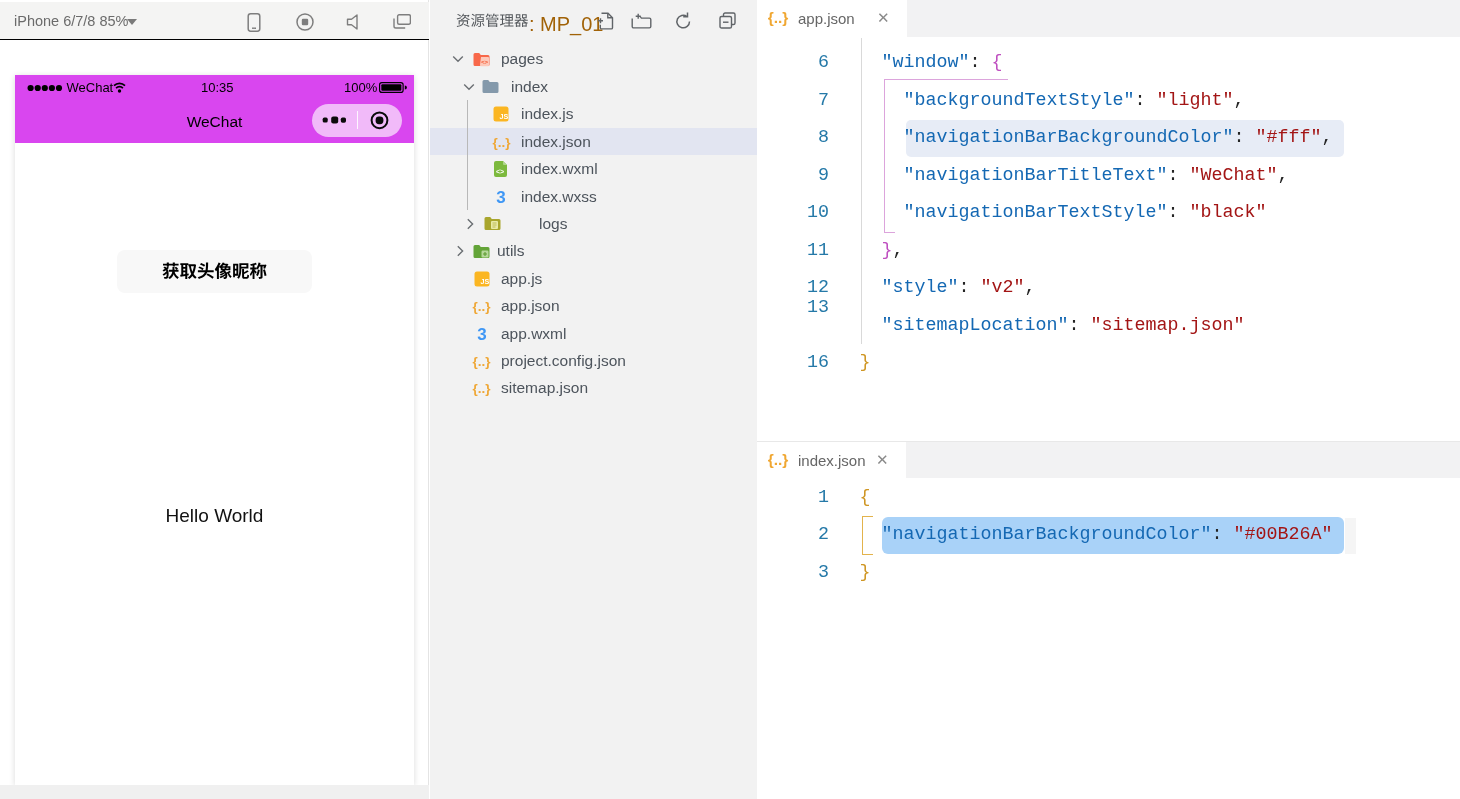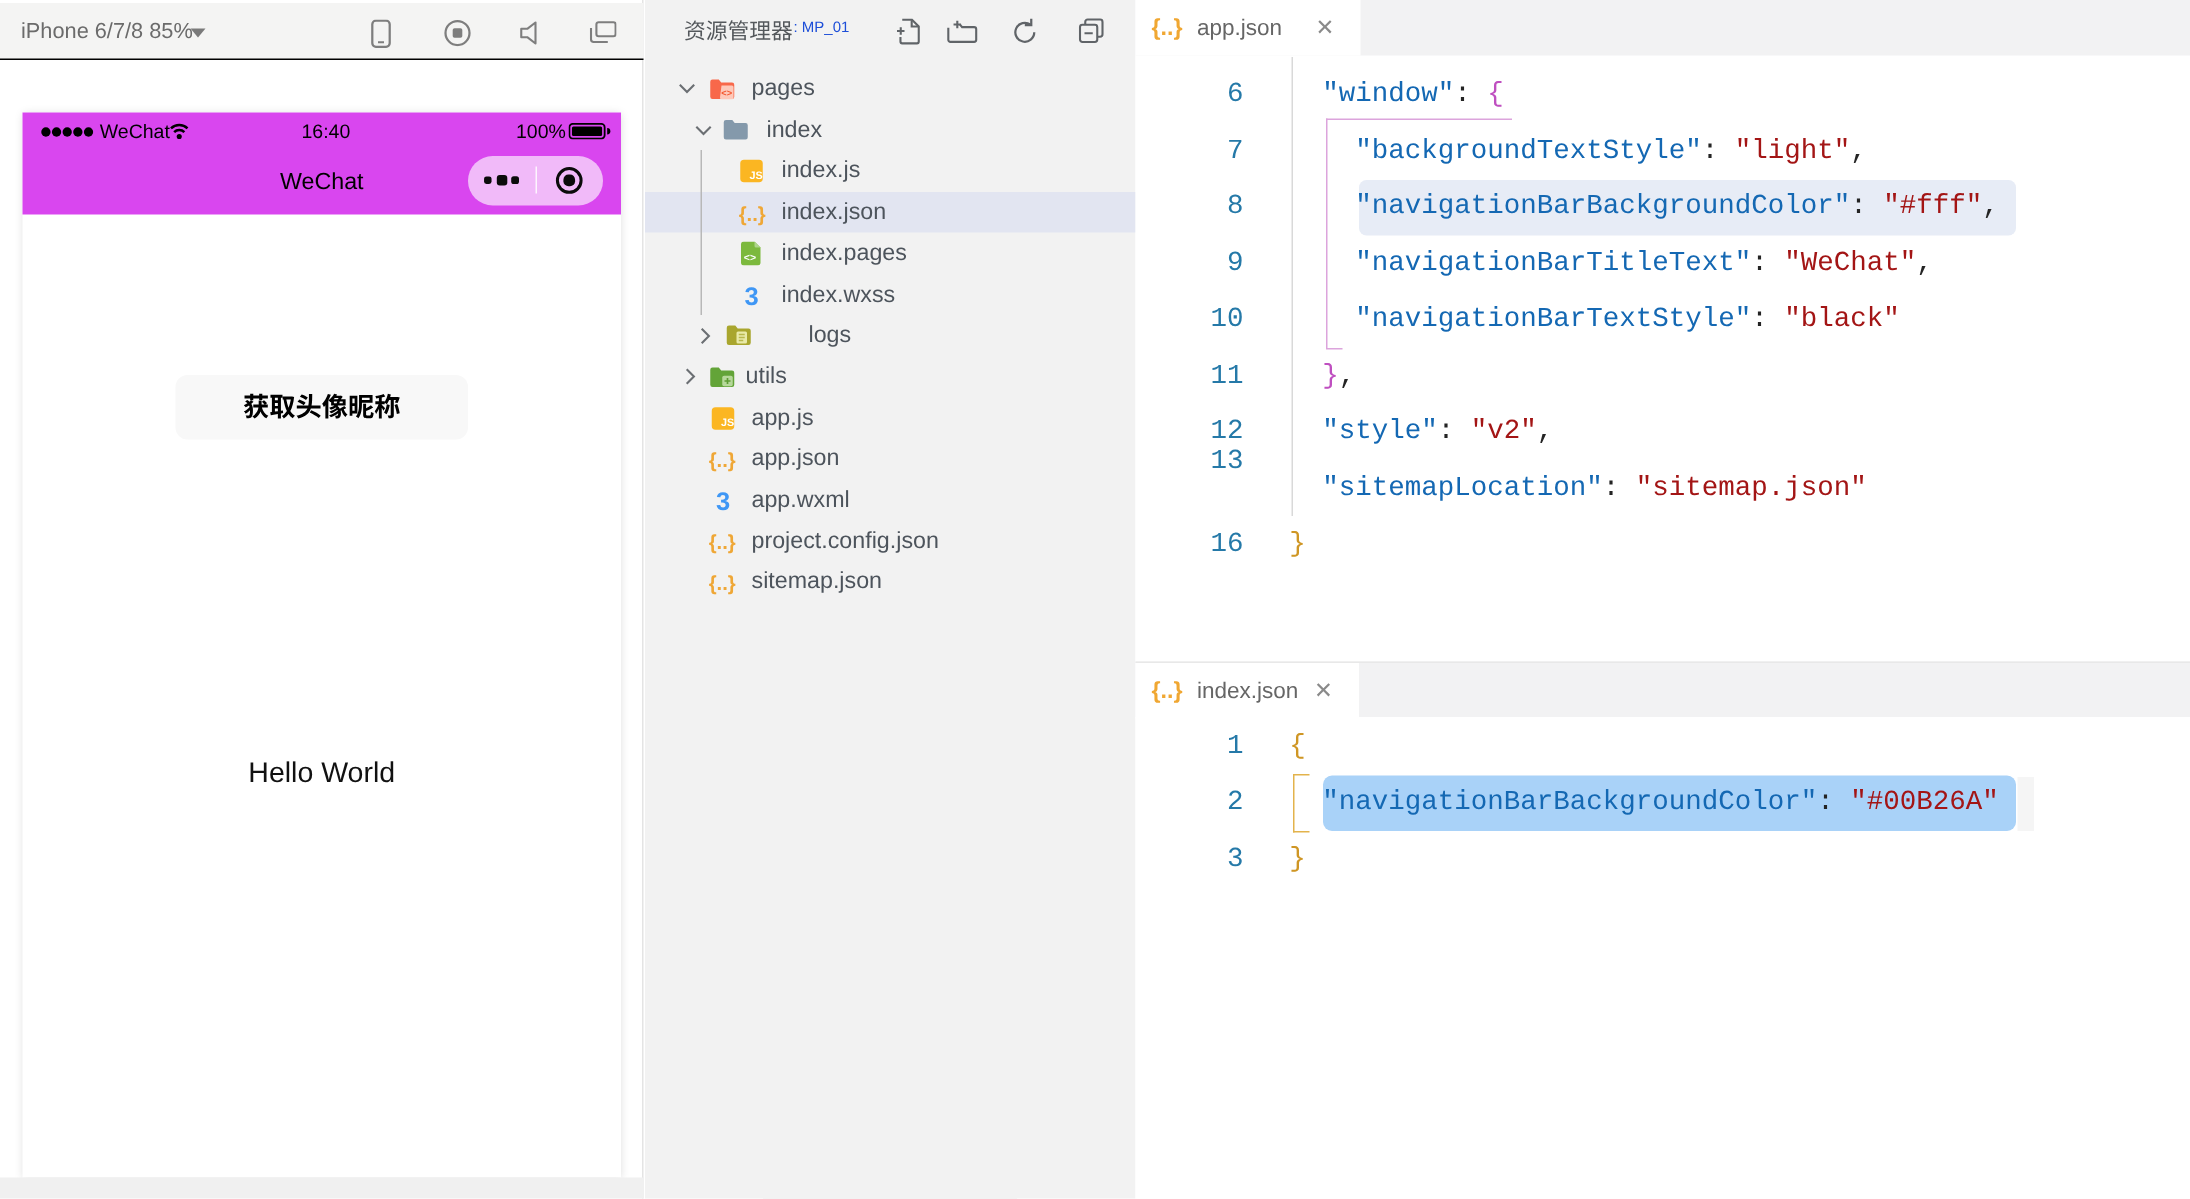--- a/index.html
+++ b/index.html
@@ -15,21 +15,21 @@
 #pfoot { position:absolute; left:0; top:785px; width:429px; height:14px; background:#f0f0f0; }
 .sb { position:absolute; color:#000; font-size:13px; }
 #navtitle { position:absolute; left:0; top:37.5px; width:399px; text-align:center; font-size:15.5px; color:#000; }
 #capsule { position:absolute; left:296.5px; top:29px; width:90px; height:32.5px; background:rgba(255,255,255,0.63); border-radius:16.5px; }
 #capsule .div { position:absolute; left:45px; top:7px; width:1.5px; height:18px; background:rgba(255,255,255,0.85); }
 #btn { position:absolute; left:102px; top:175px; width:195px; height:43px; background:#f8f8f8; border-radius:8px; text-align:center; }
 #hello { position:absolute; left:0; top:430px; width:399px; text-align:center; font-size:19px; color:#111; }
 
 #exp { position:absolute; left:430px; top:0; width:327px; height:799px; background:#f2f2f2; }
 #exp .hdr { position:absolute; left:26px; top:13px; height:18px; }
-#exp .hdr2 { position:absolute; left:99px; top:13px; font-size:10px; color:#1d4ed8; }
+#exp .hdr2 { position:absolute; left:99px; top:13px; font-size:20px; color:#a16207; }
 .trow { position:absolute; font-size:15.5px; color:#4d545c; line-height:20px; white-space:pre; }
 .tic,.chev { position:absolute; }
 #sel { position:absolute; left:430px; top:128px; width:327px; height:27.4px; background:#e2e5f1; }
 #iguide { position:absolute; left:466.5px; top:100px; width:1px; height:110px; background:#b8b8b8; }
 
 #ed { position:absolute; left:757px; top:0; width:703px; height:799px; background:#fff; }
 .tabbar { position:absolute; left:0; width:703px; height:37px; background:#f2f2f3; }
 .tab { position:absolute; left:0; top:0; height:37px; background:#fff; }
 .tab .nm { position:absolute; left:41px; top:9.5px; font-size:15px; color:#666; }
 .tab .x { position:absolute; top:8.5px; font-size:15px; color:#8a8a8a; }
@@ -70,21 +70,21 @@
             <circle cx="24.9" cy="4" r="3.1"></circle>
             <circle cx="32" cy="4" r="3.1"></circle>
           </g>
         </svg>
       <span class="sb" style="left:51.5px;top:4.5px">WeChat</span>
       <svg class="abs" style="left:98px;top:6.5px" width="13" height="11" viewBox="0 0 13 11">
           <path d="M1 3.6 a7.8 7.8 0 0 1 11 0" fill="none" stroke="#000" stroke-width="1.7"></path>
           <path d="M3.1 6.1 a4.8 4.8 0 0 1 6.8 0" fill="none" stroke="#000" stroke-width="1.7"></path>
           <circle cx="6.5" cy="9" r="1.7" fill="#000"></circle>
         </svg>
-      <span class="sb" style="left:186px;top:4.5px">16:40</span>
+      <span class="sb" style="left:186px;top:4.5px">10:35</span>
       <span class="sb" style="left:329px;top:4.5px">100%</span>
       <svg class="abs" style="left:363.5px;top:7px" width="30" height="11" viewBox="0 0 30 11">
           <rect x="0.6" y="0.6" width="23.5" height="9.8" rx="2.2" fill="none" stroke="#000" stroke-width="1.2"></rect>
           <rect x="2.3" y="2.3" width="20.1" height="6.4" rx="1" fill="#000"></rect>
           <path d="M25.8 3.4 v4.2 a2.1 2.1 0 0 0 0-4.2" fill="#000"></path>
         </svg>
       <div id="navtitle">WeChat</div>
       <div id="capsule">
         <svg class="abs" style="left:9px;top:12.4px" width="28" height="8" viewBox="0 0 28 8">
             <g fill="#0b0b0b">
@@ -166,21 +166,21 @@
 <div class="trow" style="left:521px;top:104.24000000000001px">index.js</div>
 <svg class="tic" width="21" height="17" viewBox="0 0 21 17" style="left:491px;top:133.66px">
     <text x="10.5" y="13.2" font-family="Liberation Sans" font-size="13.5" font-weight="bold" fill="#efa736" text-anchor="middle">{..}</text>
   </svg>
 <div class="trow" style="left:521px;top:131.66px">index.json</div>
 <svg class="tic" width="15" height="16" viewBox="0 0 15 16" style="left:493px;top:161.08px">
     <path d="M1 2 a2 2 0 0 1 2-2 h7 l4 4 v10 a2 2 0 0 1-2 2 h-9 a2 2 0 0 1-2-2 z" fill="#7cb93d"></path>
     <path d="M10 0 l4 4 h-3 a1 1 0 0 1-1-1 z" fill="#aed58a"></path>
     <text x="7" y="13" font-family="Liberation Sans" font-size="7" font-weight="bold" fill="#fff" text-anchor="middle">&lt;&gt;</text>
   </svg>
-<div class="trow" style="left:521px;top:159.08px">index.pages</div>
+<div class="trow" style="left:521px;top:159.08px">index.wxml</div>
 <svg class="tic" width="16" height="16" viewBox="0 0 16 16" style="left:493px;top:188.50000000000003px">
     <text x="8" y="14" font-family="Liberation Sans" font-size="17" font-weight="bold" fill="#3f97f5" text-anchor="middle">3</text>
   </svg>
 <div class="trow" style="left:521px;top:186.50000000000003px">index.wxss</div>
 <svg class="chev" width="14" height="14" viewBox="0 0 14 14" style="left:463px;top:216.92000000000002px">
     <path d="M4.8 2.2 L9.6 7 L4.8 11.8" fill="none" stroke="#6b6f73" stroke-width="1.4"></path>
   </svg>
 <svg class="tic" width="17" height="15" viewBox="0 0 17 15" style="left:484px;top:216.42000000000002px">
     <path d="M0.5 2.5 a1.5 1.5 0 0 1 1.5-1.5 h4.2 l1.6 2 h7.2 a1.5 1.5 0 0 1 1.5 1.5 v8 a1.5 1.5 0 0 1-1.5 1.5 h-13 a1.5 1.5 0 0 1-1.5-1.5 z" fill="#a9a62e"></path>
     <rect x="7" y="5" width="7" height="8" rx="1" fill="#e9eaa8"></rect>

